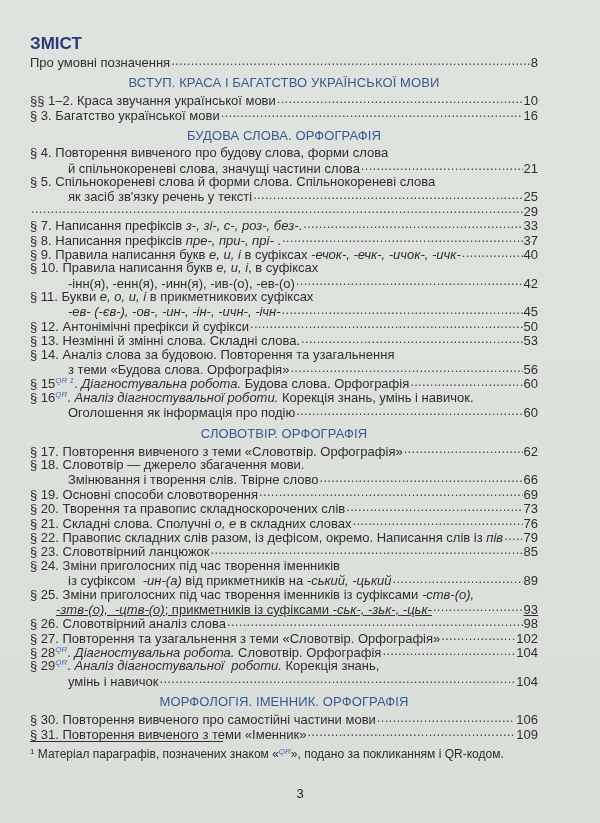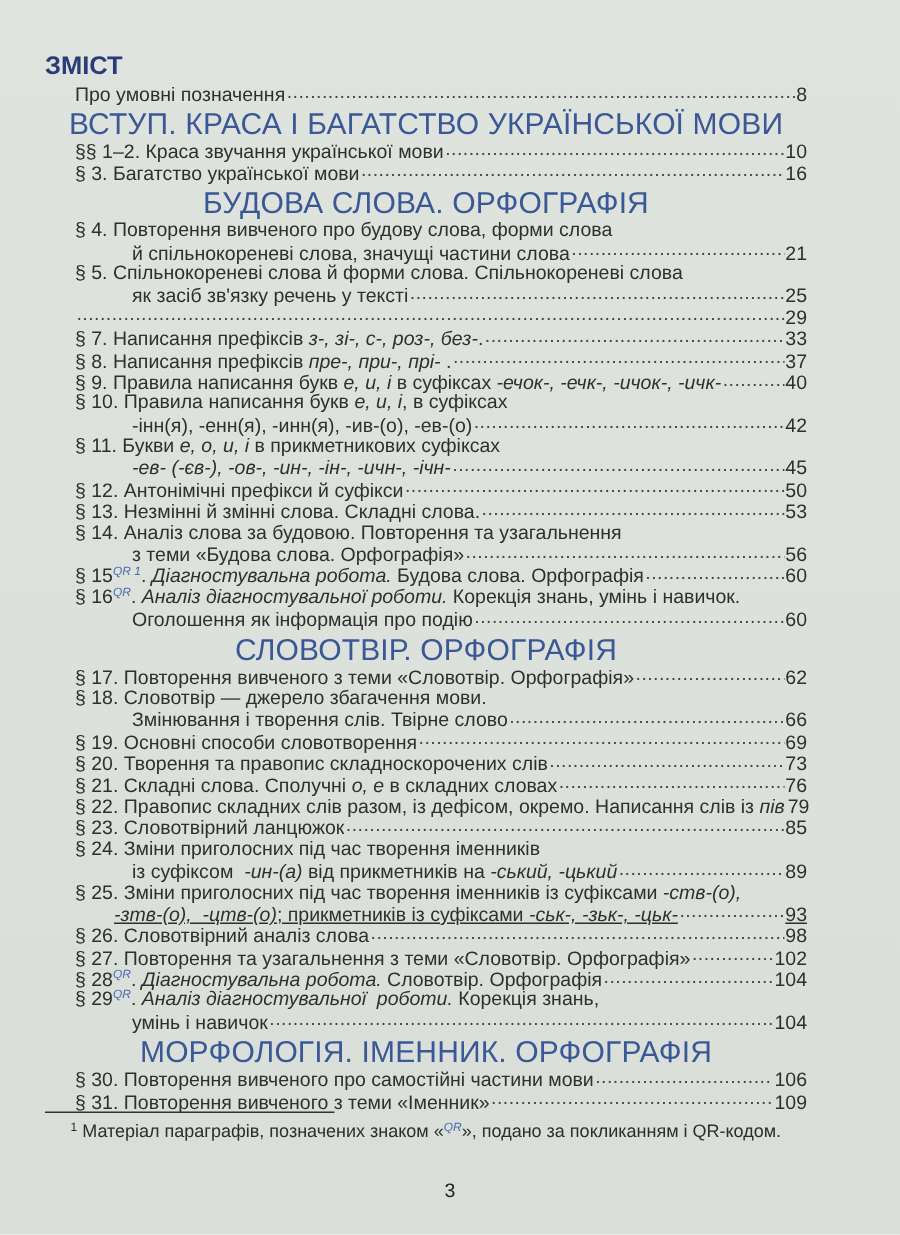--- a/index.html
+++ b/index.html
@@ -26,31 +26,30 @@
       font-weight: bold;
       font-size: 17px;
       color: #2b3a78;
       height: 22px;
       line-height: 22px;
       margin-bottom: 0px;
     }
     .section-header {
       text-align: center;
       color: #3a5896;
-      font-size: 20px;
+      font-size: 13px;
       height: 20px;
       line-height: 20px;
       margin-top: 4px;
       letter-spacing: 0.1px;
     }
     .entry {
       font-size: 13px;
       line-height: 14.4px;
       color: #2f2f2f;
-      margin-left: 20px;
     }
     .line {
       display: flex;
       align-items: baseline;
       white-space: nowrap;
       height: 14.4px;
     }
     .line.indent {
       padding-left: 38px;
     }
@@ -95,21 +94,21 @@
     .footnote-rule {
       position: absolute;
       left: 30px;
       top: 741px;
       width: 193px;
       height: 0;
       border-top: 1px solid #333;
     }
     .footnote {
       position: absolute;
-      left: 47px;
+      left: 30px;
       top: 747px;
       font-size: 12px;
       color: #2d2d2d;
       white-space: nowrap;
     }
     .footnote sup {
       font-size: 8px;
       vertical-align: 4px;
       line-height: 0;
     }

